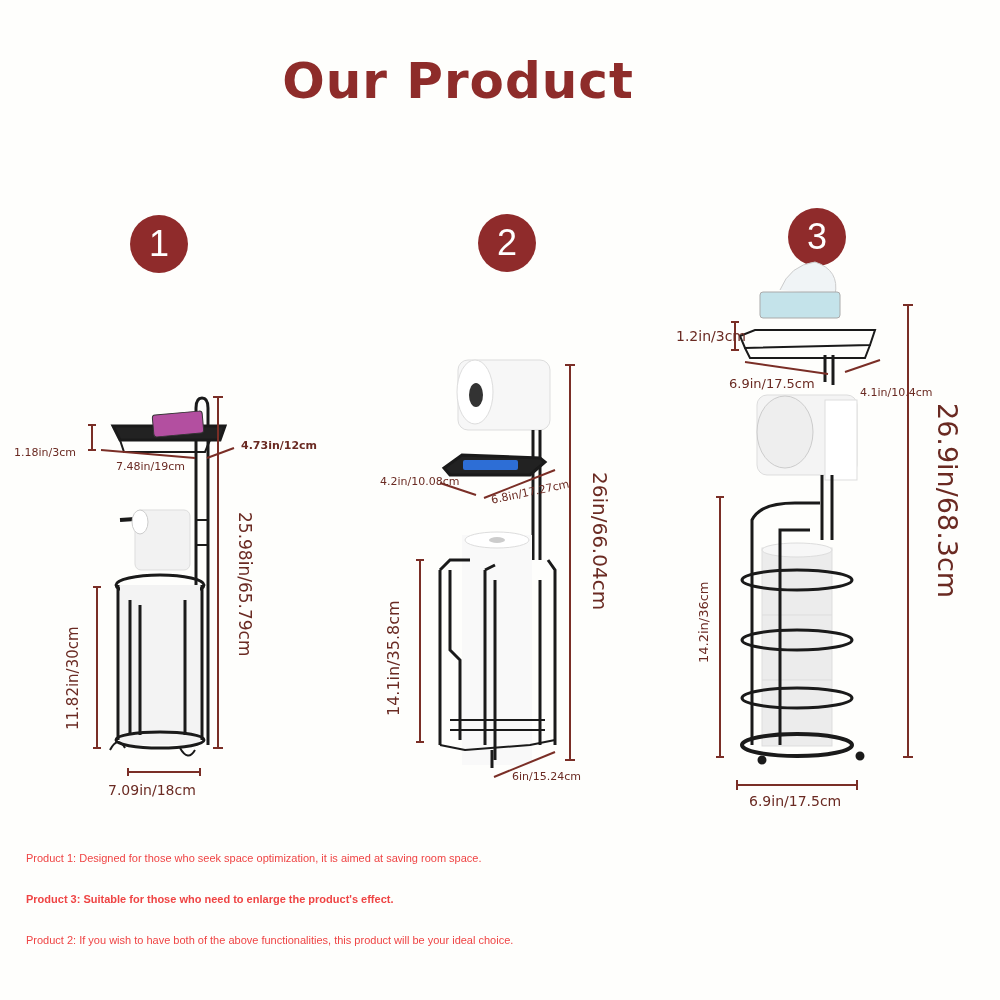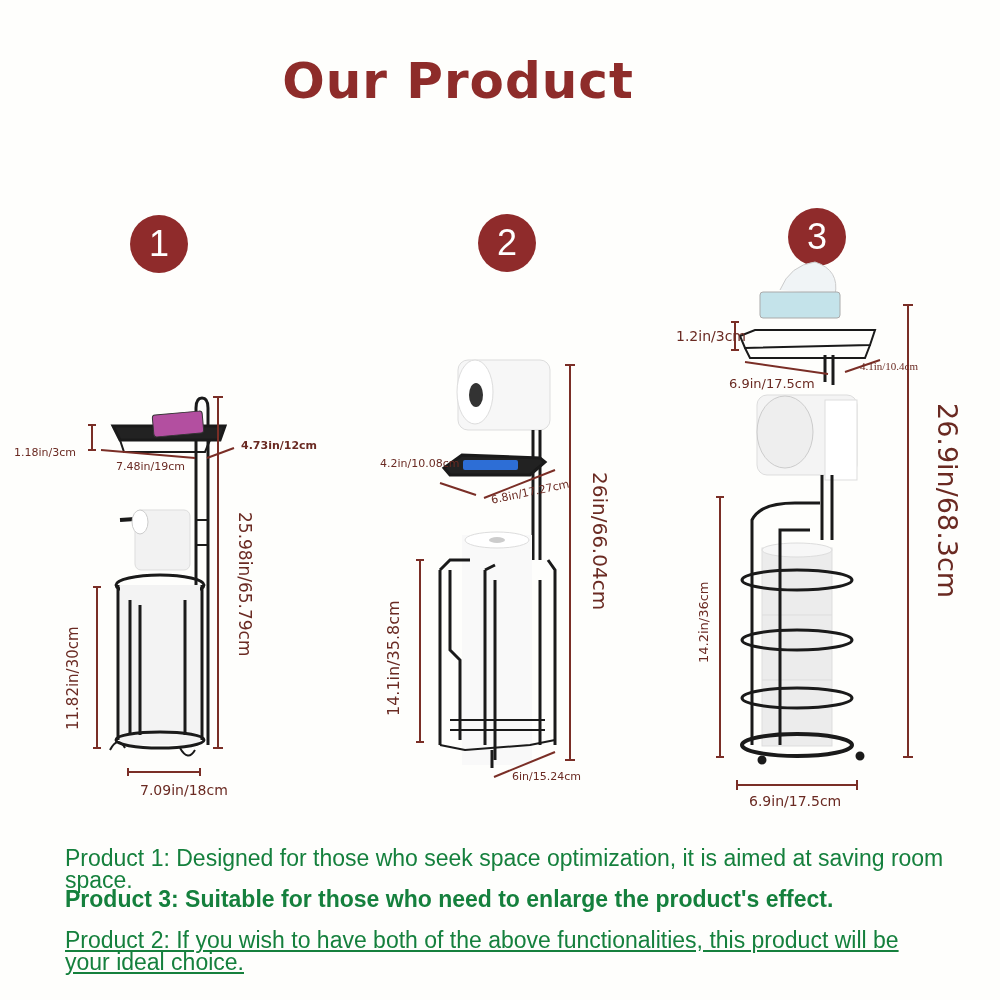--- a/index.html
+++ b/index.html
@@ -22,23 +22,22 @@
   .dim {
     position: absolute; font-family: "DejaVu Sans", sans-serif; color: #6a2a22;
     white-space: nowrap;
   }
   .s11 { font-size: 11px; }
   .s13 { font-size: 13px; }
   .vert { transform-origin: left top; transform: rotate(90deg); }
   .vert-ccw { transform-origin: left top; transform: rotate(-90deg); }
   .desc {
     position: absolute; left: 26px; width: 880px;
-    font-family: "Liberation Sans", sans-serif; font-size: 23px; color: #15803d;
+    font-family: "Liberation Sans", sans-serif; font-size: 11px; color: #ef4444;
     line-height: 22px;
-    margin-left: 39px;
   }
   svg.art { position: absolute; left: 0; top: 0; }
 </style>
 </head>
 <body>
 
 <div class="title">Our Product</div>
 
 <div class="badge" style="left:130px;top:215px;">1</div>
 <div class="badge" style="left:478px;top:214px;">2</div>
@@ -173,30 +172,30 @@
       <line x1="737" y1="780" x2="737" y2="790"></line>
       <line x1="857" y1="780" x2="857" y2="790"></line>
   </g>
 </svg>
 
 <div class="dim s11" style="left:14px;top:446px;">1.18in/3cm</div>
 <div class="dim s11" style="left:116px;top:460px;">7.48in/19cm</div>
 <div class="dim s11" style="left:241px;top:439px;font-weight:bold;">4.73in/12cm</div>
 <div class="dim vert" style="left:255px;top:512px;font-size:17px;">25.98in/65.79cm</div>
 <div class="dim vert-ccw" style="left:64px;top:730px;font-size:15px;">11.82in/30cm</div>
-<div class="dim s13" style="left:108px;top:782px;font-size:14px;margin-left:32px;">7.09in/18cm</div>
-
-<div class="dim s11" style="left:380px;top:457px;">4.2in/10.08cm</div>
+<div class="dim s13" style="left:108px;top:782px;font-size:14px;">7.09in/18cm</div>
+
+<div class="dim s11" style="left:380px;top:475px;">4.2in/10.08cm</div>
 <div class="dim s11" style="left:490px;top:494px;transform:rotate(-12deg);transform-origin:left top;">6.8in/17.27cm</div>
 <div class="dim vert" style="left:612px;top:472px;font-size:20px;">26in/66.04cm</div>
 <div class="dim vert-ccw" style="left:384px;top:716px;font-size:16px;">14.1in/35.8cm</div>
 <div class="dim s11" style="left:512px;top:770px;">6in/15.24cm</div>
 
 <div class="dim s11" style="left:676px;top:328px;font-size:14px;">1.2in/3cm</div>
 <div class="dim s13" style="left:729px;top:376px;">6.9in/17.5cm</div>
-<div class="dim s11" style="left:860px;top:360px;font-family:Liberation Serif, serif;">4.1in/10.4cm</div>
+<div class="dim s11" style="left:860px;top:386px;">4.1in/10.4cm</div>
 <div class="dim vert" style="left:963px;top:403px;font-size:27px;">26.9in/68.3cm</div>
 <div class="dim vert-ccw" style="left:696px;top:663px;font-size:13px;">14.2in/36cm</div>
 <div class="dim s13" style="left:749px;top:793px;font-size:14px;">6.9in/17.5cm</div>
 
 <div class="desc" style="top:847px;">Product 1: Designed for those who seek space optimization, it is aimed at saving room space.</div>
 <div class="desc" style="top:888px;font-weight:bold;">Product 3: Suitable for those who need to enlarge the product's effect.</div>
-<div class="desc" style="top:929px;width:860px;text-decoration:underline;">Product 2: If you wish to have both of the above functionalities, this product will be your ideal choice.</div>
+<div class="desc" style="top:929px;width:860px;">Product 2: If you wish to have both of the above functionalities, this product will be your ideal choice.</div>
 
 </body></html>

